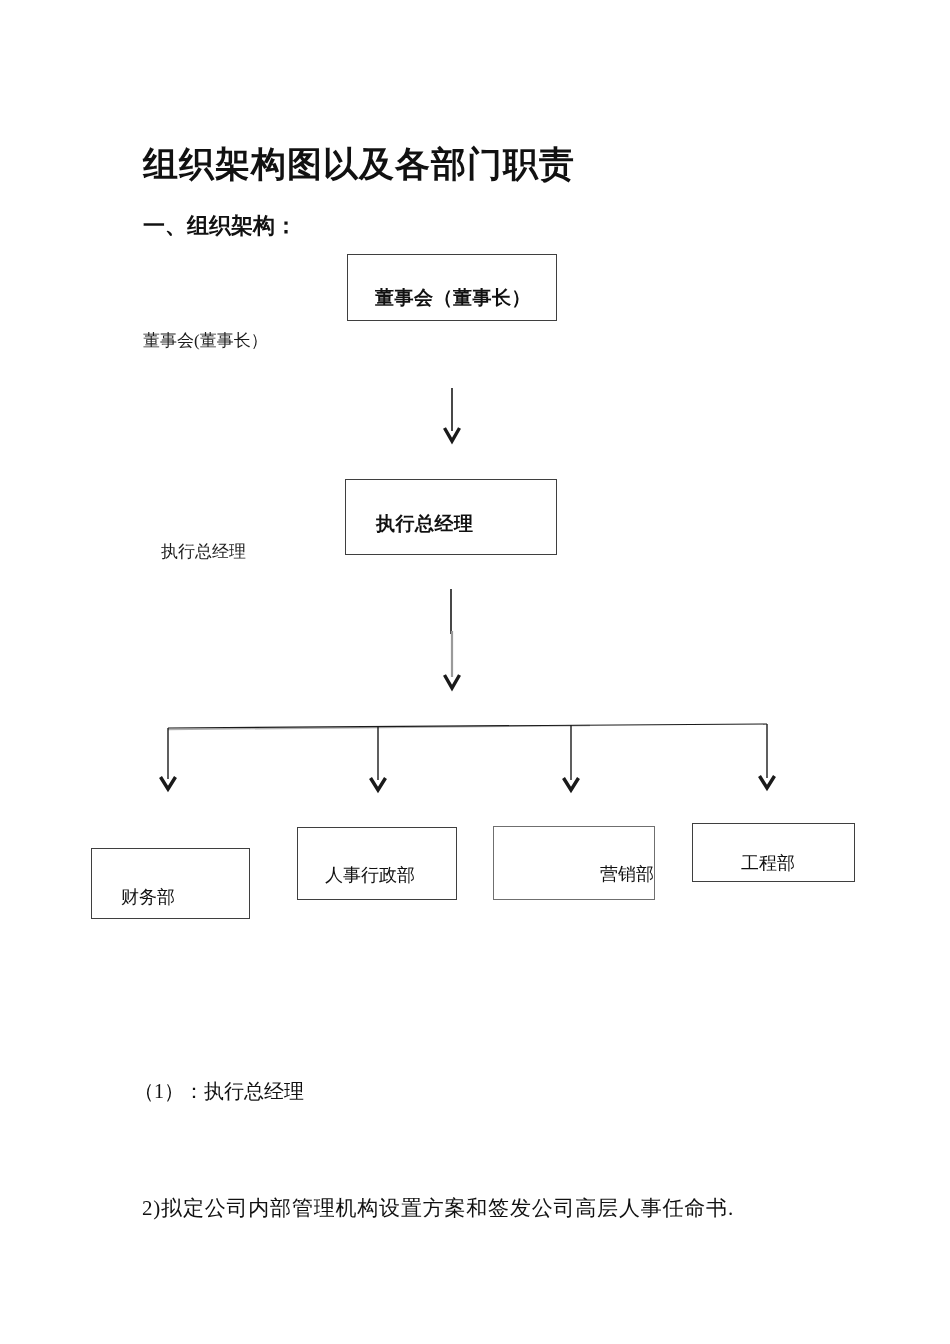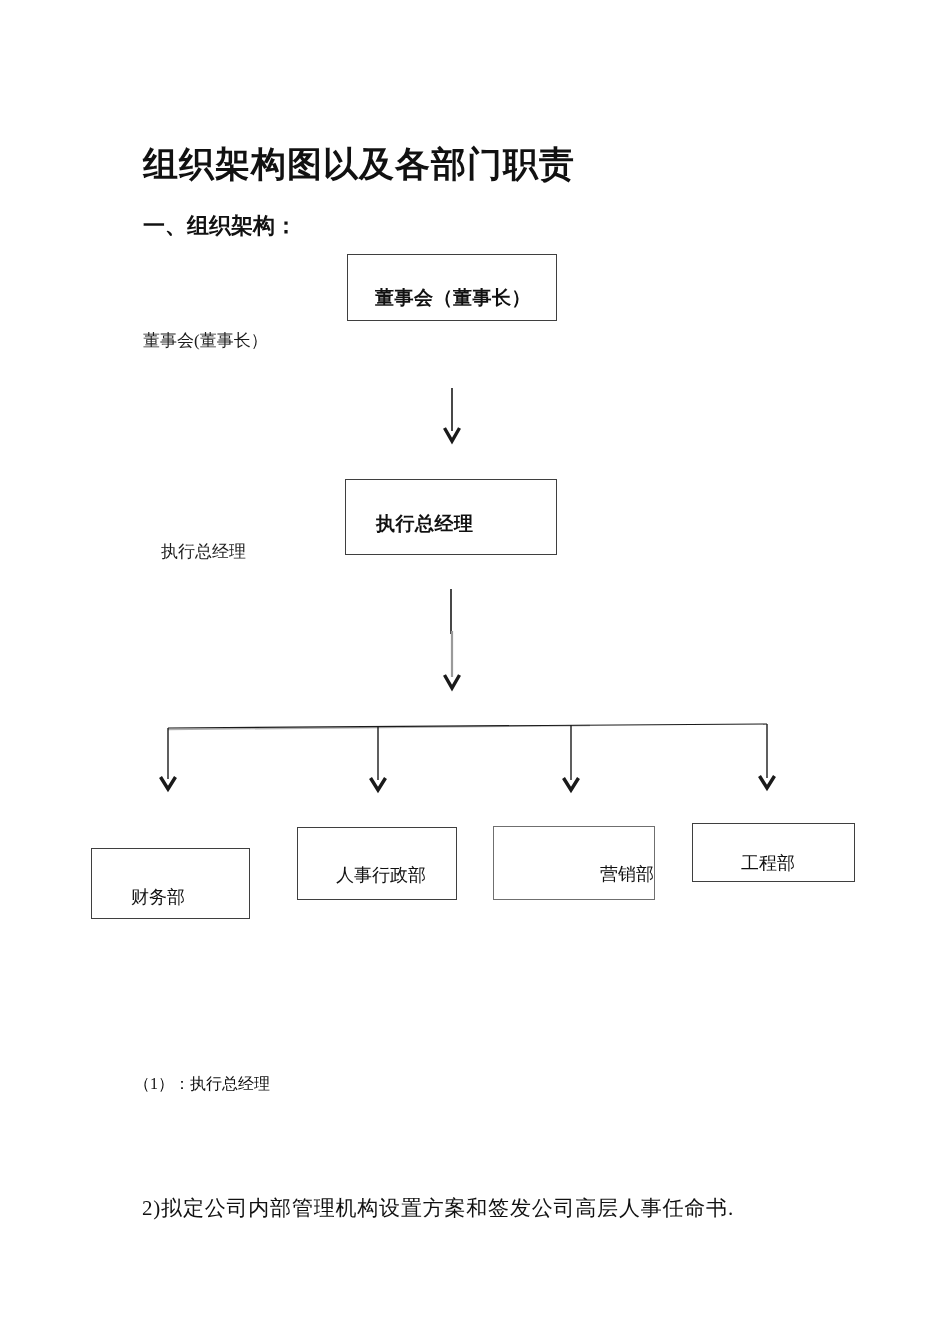--- a/index.html
+++ b/index.html
@@ -36,32 +36,32 @@
     background:var(--paper);
     border:1.5px solid var(--box-border);
     box-sizing:border-box;
     display:flex;align-items:center;
     white-space:nowrap;
   }
   .node-label{font-size:18px;}
   .node-bold .node-label{font-weight:bold;font-size:19px;letter-spacing:0.5px;}
   .node-board{left:347px;top:254px;width:210px;height:67px;padding:20px 0 0 27px;}
   .node-gm{left:345px;top:479px;width:212px;height:76px;padding:14px 0 0 30px;}
-  .node-finance{left:91px;top:848px;width:159px;height:71px;padding:26px 0 0 39px;}
-  .node-hr{left:297px;top:827px;width:160px;height:73px;padding:22px 0 0 38px;}
+  .node-finance{left:91px;top:848px;width:159px;height:71px;padding:26px 0 0 29px;}
+  .node-hr{left:297px;top:827px;width:160px;height:73px;padding:22px 0 0 27px;}
   .node-marketing{left:493px;top:826px;width:162px;height:74px;padding:22px 0 0 27px;border-color:#6f6f6f;justify-content:flex-end;}
   .node-engineering{left:692px;top:823px;width:163px;height:59px;padding:20px 0 0 48px;}
   .side-label{
     position:absolute;font-size:17px;color:#1c1c1c;white-space:nowrap;
   }
   .side-board{left:143px;top:329px;}
   .side-gm{left:161px;top:540px;}
   .sub-heading{
     left:134px;top:1058px;
-    font-size:16px;white-space:nowrap;
+    font-size:20px;white-space:nowrap;
   }
   .duty{
     left:142px;
     font-size:21px;line-height:30px;
     white-space:pre-line;
     width:720px;
   }
   .duty-1{top:1103px;letter-spacing:3px;}
   .duty-2{top:1172px;letter-spacing:0.8px;}
 </style>

